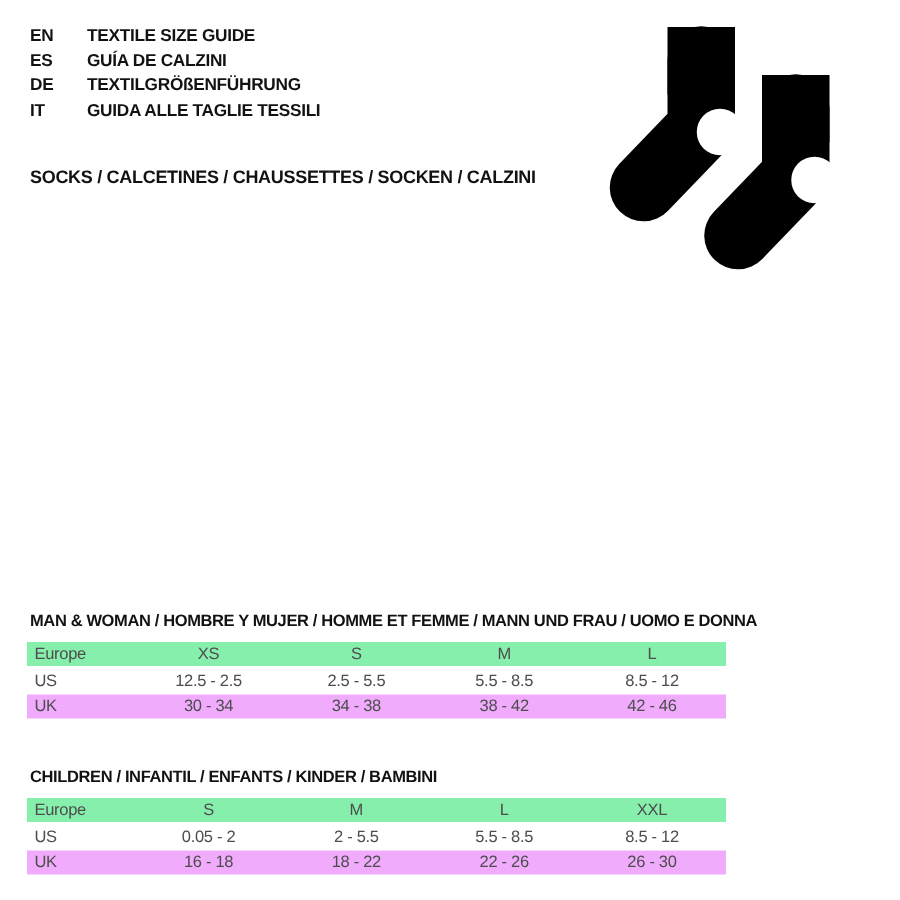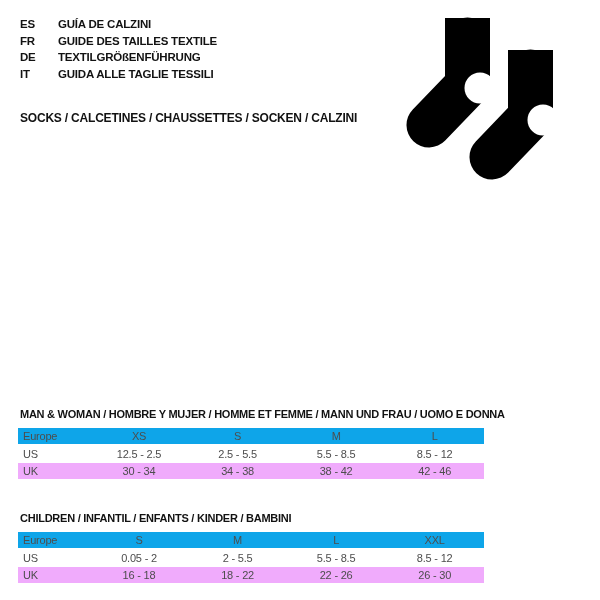--- a/index.html
+++ b/index.html
@@ -30,42 +30,42 @@
   .heel-hole { fill: #ffffff; }
 
   
   .tbl-title {
     position: absolute; left: 20px;
     font-size: 11px; font-weight: bold; color: #121212;
     letter-spacing: -0.25px; white-space: nowrap;
   }
   .tbl { position: absolute; left: 18px; width: 466px; }
   .t-row { display: flex; height: 16px; align-items: center; margin-bottom: 1.5px; }
-  .t-row.head { background: #0ea5e9; }
+  .t-row.head { background: #86efac; }
   .t-row.alt  { background: #f0abfc; }
   .t-cell { font-size: 11px; color: #4d4d4d; letter-spacing: -0.2px; white-space: nowrap; }
   .c0 { width: 15.4%; padding-left: 5px; text-align: left; }
   .cs { width: 21.15%; text-align: center; }
 
   #t1-title { top: 408px; }
   #t1 { top: 428px; }
   #t2-title { top: 512px; }
   #t2 { top: 532px; }
 </style>
 </head>
 <body>
 
 <div class="canvas">
 
   <div class="lang-block">
     <div class="lang-row">
-      <span class="lang-code">ES</span><span>GUÍA DE CALZINI</span>
+      <span class="lang-code">EN</span><span>TEXTILE SIZE GUIDE</span>
     </div>
     <div class="lang-row">
-      <span class="lang-code">FR</span><span>GUIDE DES TAILLES TEXTILE</span>
+      <span class="lang-code">ES</span><span>GUÍA DE CALZINI</span>
     </div>
     <div class="lang-row">
       <span class="lang-code">DE</span><span>TEXTILGRÖßENFÜHRUNG</span>
     </div>
     <div class="lang-row">
       <span class="lang-code">IT</span><span>GUIDA ALLE TAGLIE TESSILI</span>
     </div>
   </div>
 
   <div class="category-line">SOCKS / CALCETINES / CHAUSSETTES / SOCKEN / CALZINI</div>

